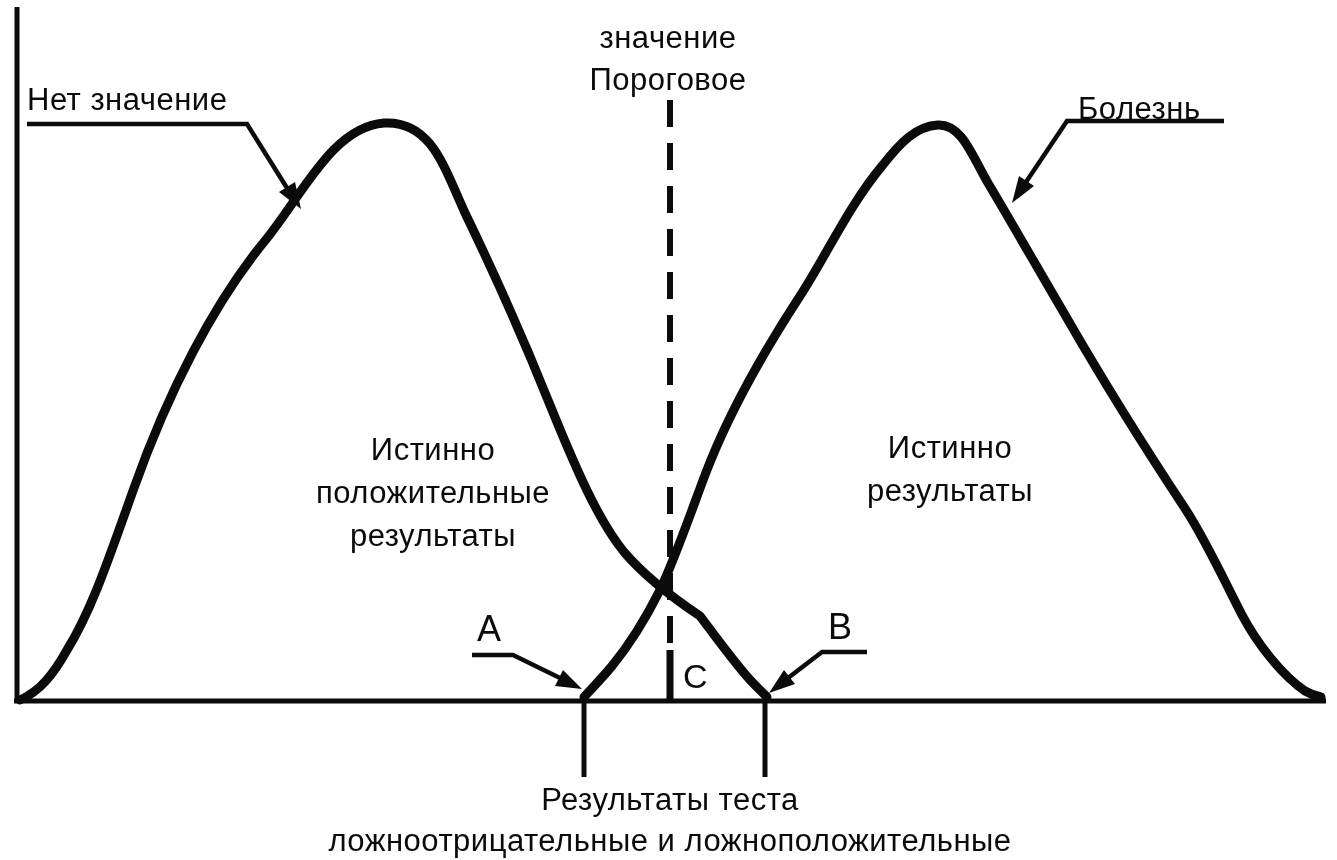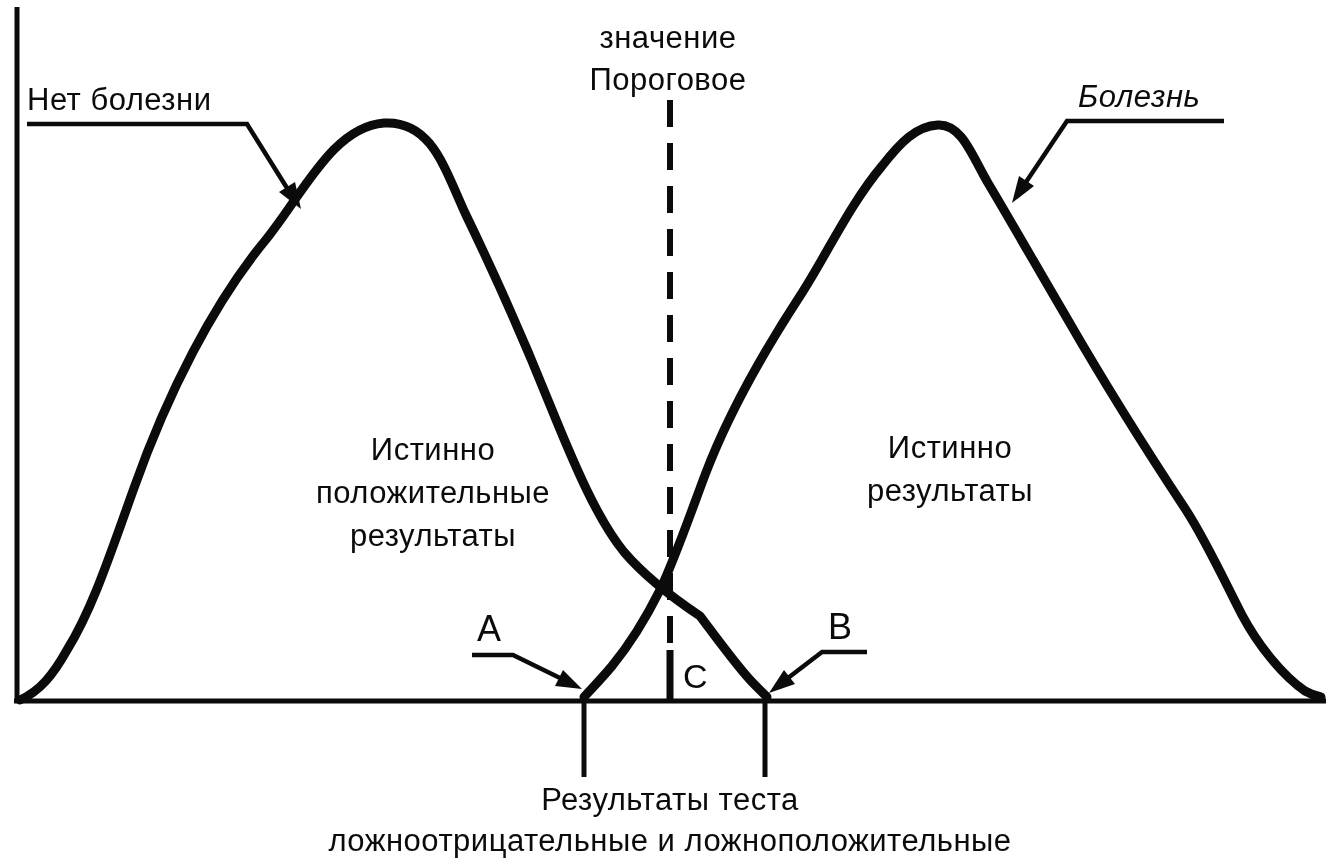--- a/index.html
+++ b/index.html
@@ -96,23 +96,23 @@
       <polygon points="582,689 555,686 563,670" fill="#0b0b0b" stroke="none"></polygon>
 
       <path d="M 867 652 L 822 652 L 788 678" stroke-width="4.5" stroke-linecap="butt"></path>
       <polygon points="769,693 784,670 795,684" fill="#0b0b0b" stroke="none"></polygon>
 
       <path d="M 584 701 L 584 777" stroke-width="5" stroke-linecap="butt"></path>
       <path d="M 765 701 L 765 777" stroke-width="5" stroke-linecap="butt"></path>
     </g>
   </svg>
 
-  <div class="lbl" style="left:27px; top:84px;">Нет болезни</div>
+  <div class="lbl" style="left:27px; top:84px;">Нет значение</div>
 
-  <div class="lbl" style="left:1078px; top:81px;font-style:italic;">Болезнь</div>
+  <div class="lbl" style="left:1078px; top:93px;">Болезнь</div>
 
   <div class="block" style="left:540px; top:17px; width:256px; line-height:42px;">
     <div>значение</div>
     <div>Пороговое</div>
   </div>
 
   <div class="block" style="left:280px; top:428px; width:306px;">
     <div>Истинно</div>
     <div>положительные</div>
     <div>результаты</div>

